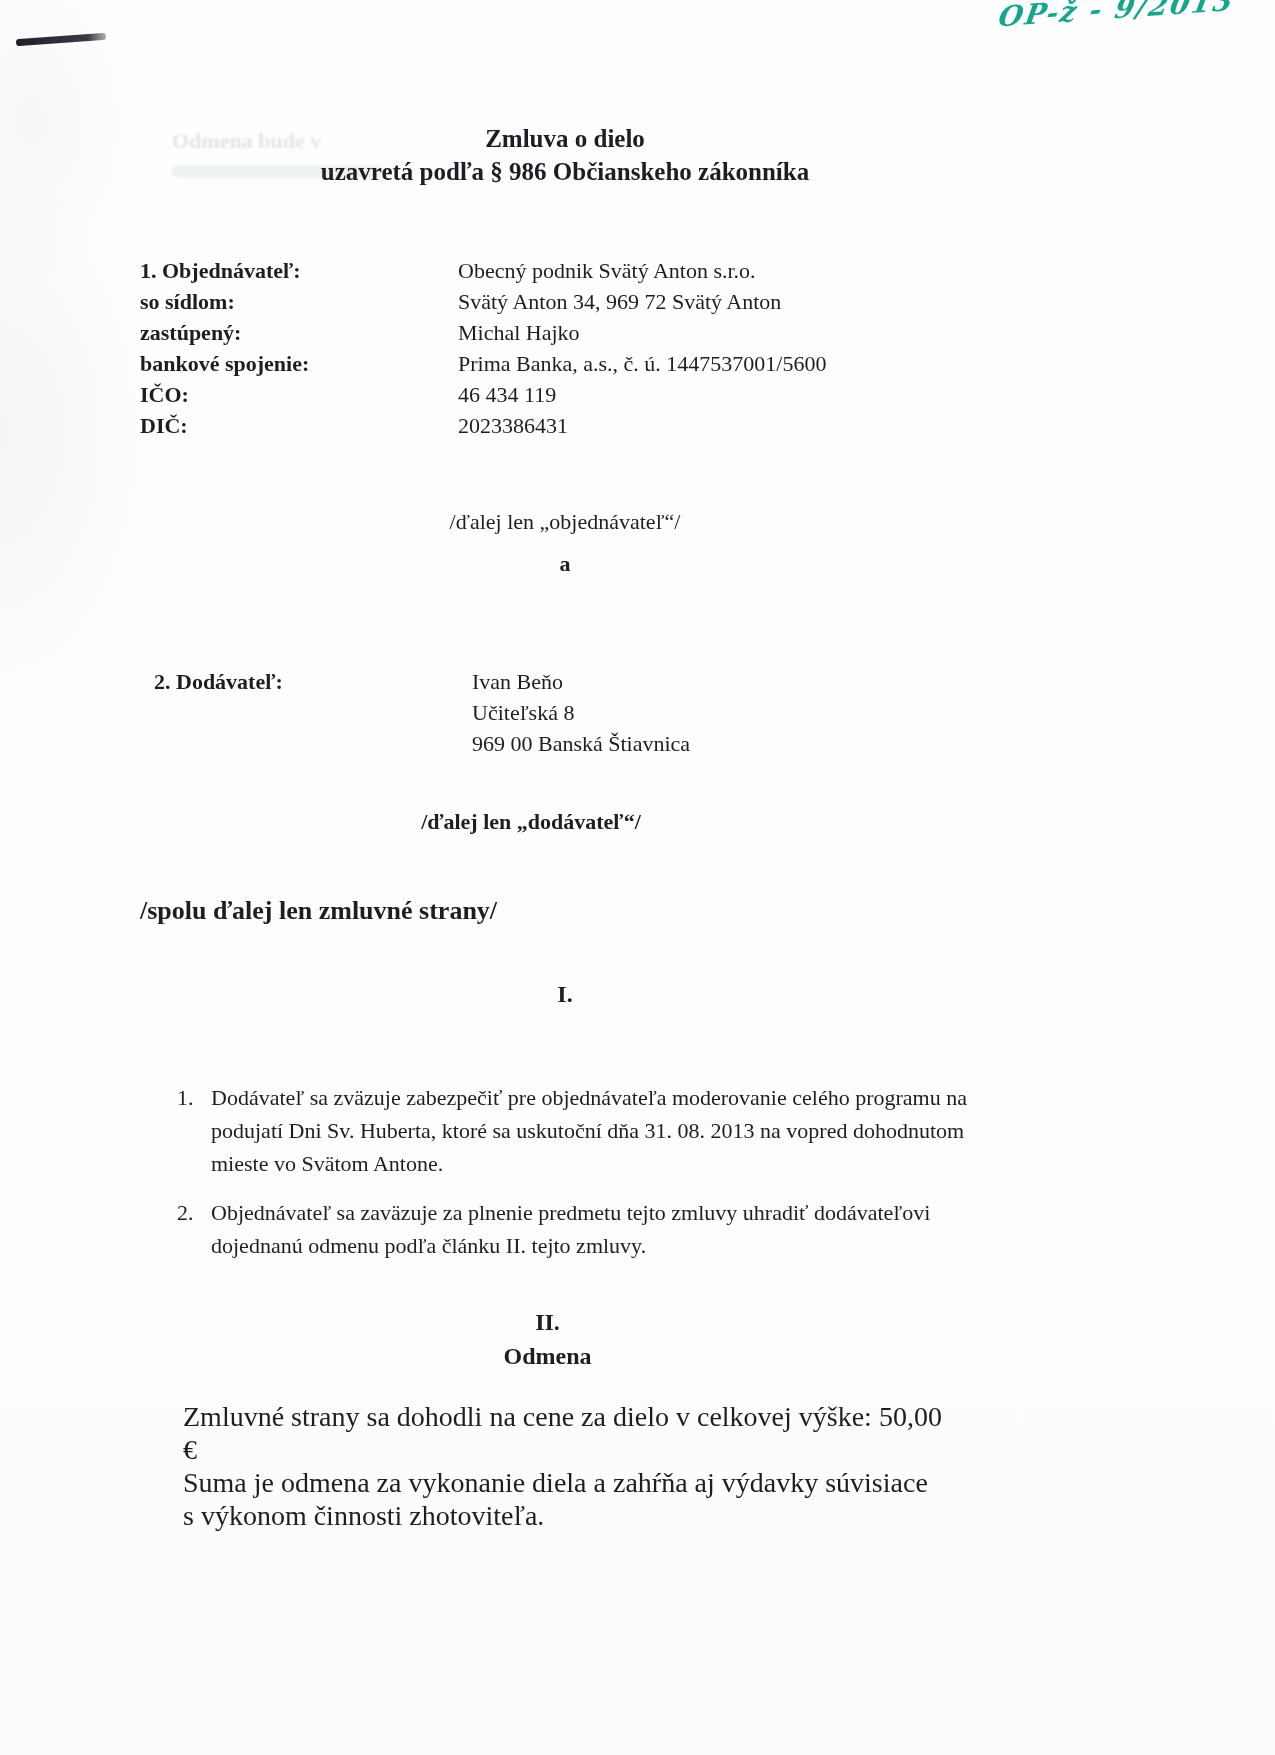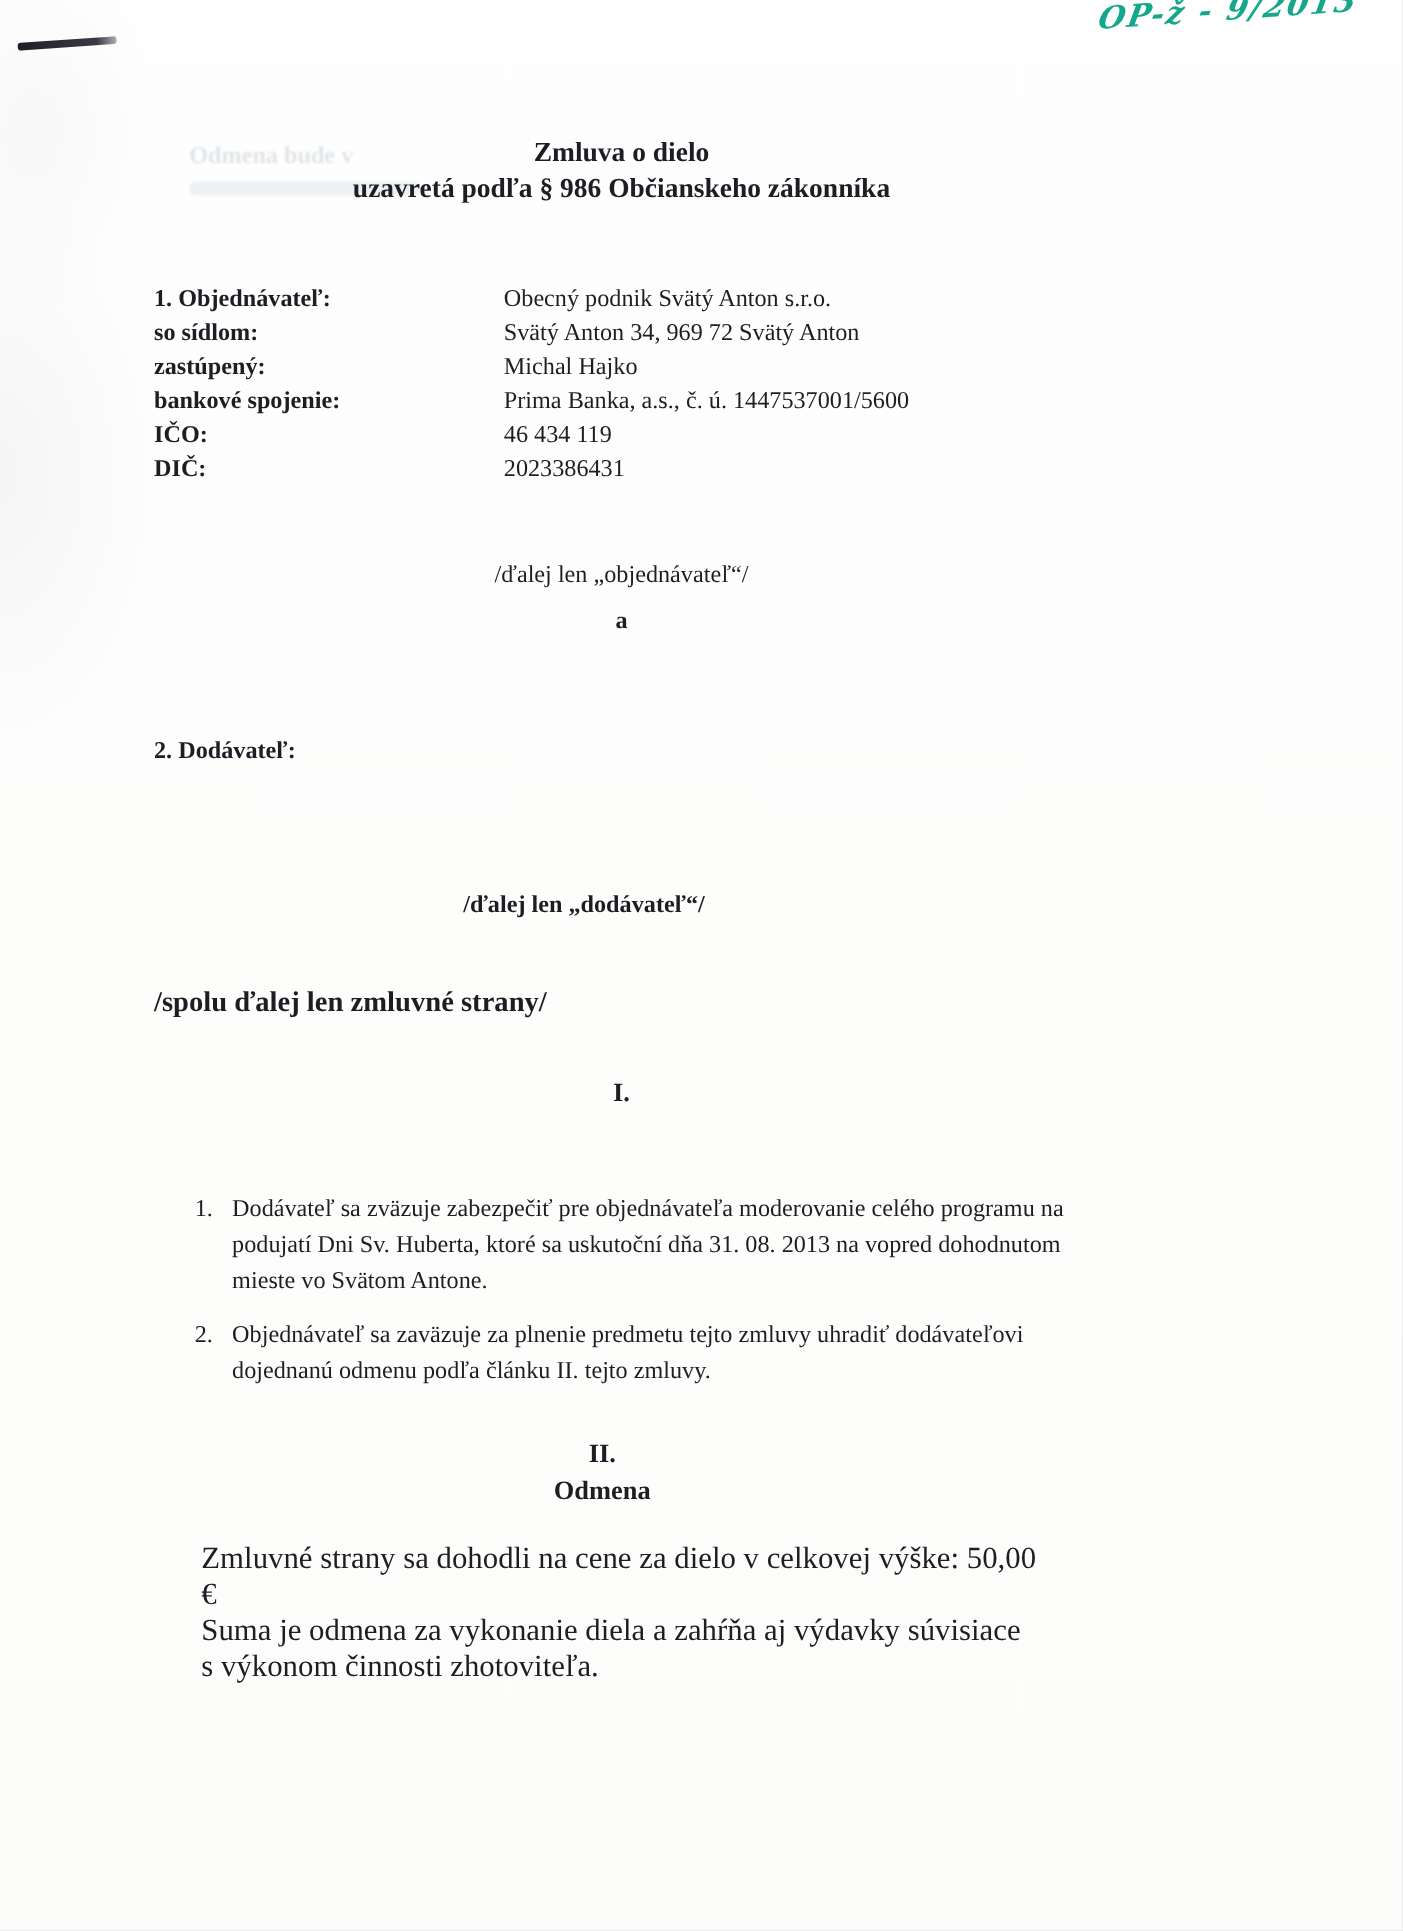--- a/index.html
+++ b/index.html
@@ -80,21 +80,21 @@
   .label { font-weight: bold; font-size: 22px; }
   .value { font-size: 22px; }
 
   .party1 { left: 140px; top: 255px; }
   .party-row { display: flex; line-height: 31px; }
   .party-row .label { width: 318px; flex: 0 0 318px; }
 
   .alias1 { top: 464px; font-weight: normal; font-size: 22px; margin-top: 45px; }
   .conj   { top: 551px; font-weight: bold; font-size: 22px; }
 
-  .party2 { left: 140px; top: 666px; display: flex; }
+  .party2 { left: 154px; top: 666px; display: flex; }
   .party2 .label { width: 318px; flex: 0 0 318px; line-height: 31px; }
   .party2 .value div { line-height: 31px; }
 
   .alias2 { top: 809px; width: 1062px; font-weight: bold; font-size: 22px; }
   .joint  { left: 140px; top: 896px; font-weight: bold; font-size: 26px; }
 
   .sec-num  { font-size: 24px; font-weight: bold; }
   .sec-head { font-size: 24px; font-weight: bold; }
   .s1n { top: 981px; }
   .s1h { top: 1015px; }
@@ -155,20 +155,25 @@
       <span class="value">2023386431</span>
     </div>
   </div>
 
   <div class="abs centered alias1">/ďalej len „objednávateľ“/</div>
 
   <div class="abs centered conj">a</div>
 
   <div class="abs party2">
     <span class="label">2. Dodávateľ:</span>
+    <span class="value">
+      <div>Ivan Beňo</div>
+      <div>Učiteľská 8</div>
+      <div>969 00 Banská Štiavnica</div>
+    </span>
   </div>
 
   <div class="abs centered alias2">/ďalej len „dodávateľ“/</div>
 
   <div class="abs joint">/spolu ďalej len zmluvné strany/</div>
 
   <div class="abs centered sec-num s1n">I.</div>
 
   <div class="abs item item1">
     <span class="num">1.</span>

